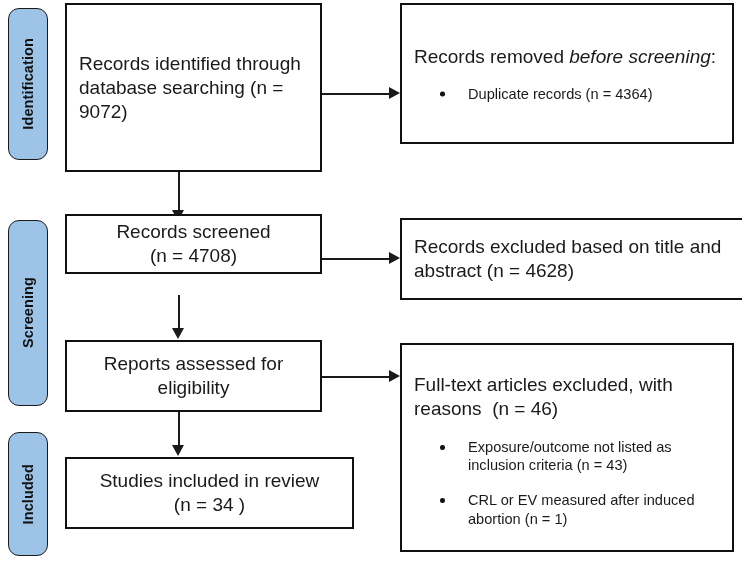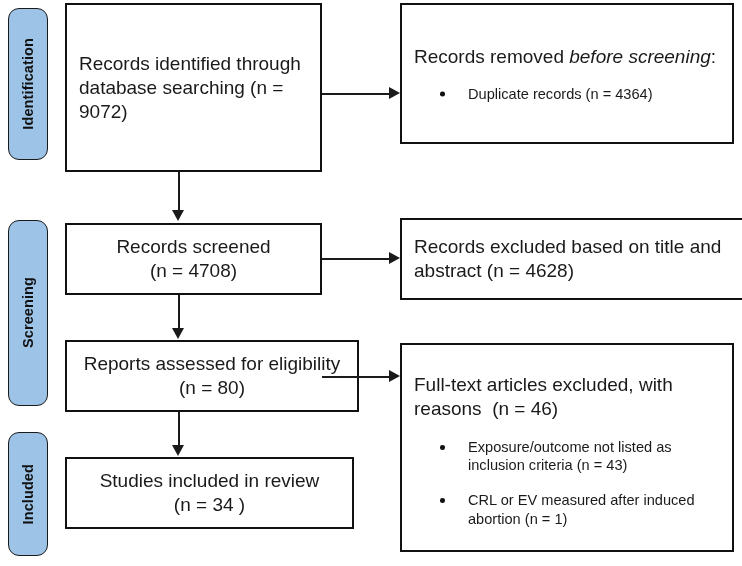--- a/index.html
+++ b/index.html
@@ -161,44 +161,43 @@
       </ul>
     </div>
   </div>
 
   <div class="hline" style="left:322px; top:93px; width:68px;"></div>
   <div class="arrow-right" style="left:389px; top:87.3px;"></div>
 
   <div class="vline" style="left:178px; top:172px; width:1.6px; height:40px;"></div>
   <div class="arrow-down" style="left:171.7px; top:210px;"></div>
 
-  <div class="box" style="left:65px; top:223px; width:257px; height:72px;padding-left:44px;">
+  <div class="box" style="left:65px; top:214px; width:257px; height:60px;padding-left:44px;">
     <div class="box-inner">
       <div class="txt center">Records screened</div>
       <div class="txt center">(n = 4708)</div>
     </div>
   </div>
 
   <div class="box" style="left:400px; top:218px; width:366px; height:82px;">
     <div class="box-inner">
       <div class="txt left">Records excluded based on title and</div>
       <div class="txt left">abstract (n = 4628)</div>
     </div>
   </div>
 
   <div class="hline" style="left:322px; top:258px; width:68px;"></div>
   <div class="arrow-right" style="left:389px; top:252.3px;"></div>
 
   <div class="vline" style="left:178px; top:295px; width:1.6px; height:35px;"></div>
   <div class="arrow-down" style="left:171.7px; top:328px;"></div>
 
-  <div class="box" style="left:65px; top:340px; width:294px; height:72px;">
+  <div class="box" style="left:65px; top:340px; width:257px; height:72px;">
     <div class="box-inner">
       <div class="txt center">Reports assessed for eligibility</div>
-      <div class="txt center">(n = 80)</div>
     </div>
   </div>
 
   <div class="box" style="left:400px; top:343px; width:334px; height:209px;">
     <div class="box-inner at-top" style="top:28px;">
       <div class="txt left">Full-text articles excluded, with</div>
       <div class="txt left">reasons  (n = 46)</div>
       <ul class="reasons">
         <li>
           <span class="dot"></span>

